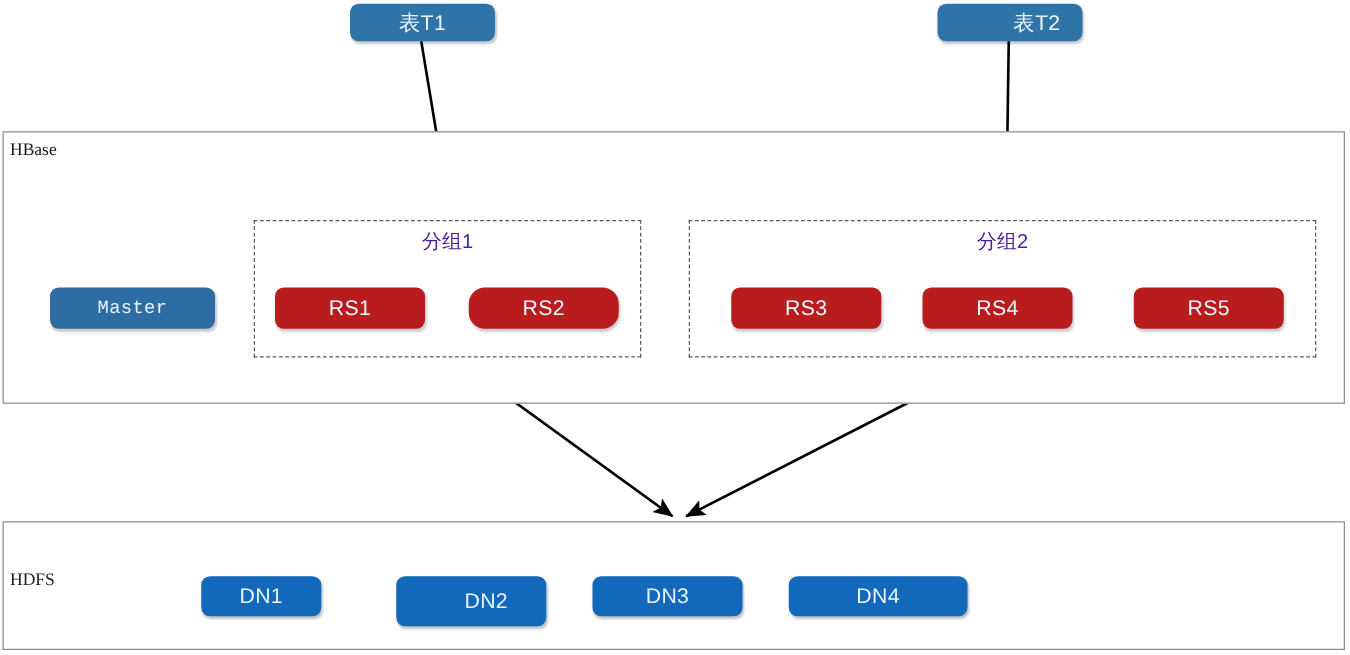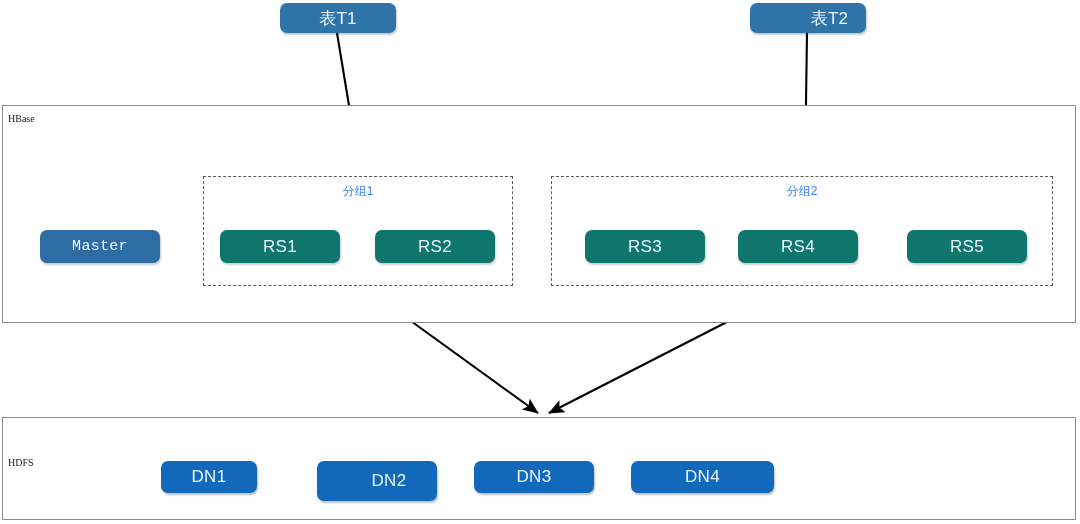--- a/index.html
+++ b/index.html
@@ -19,41 +19,41 @@
   
   .panel {
     position: absolute;
     box-sizing: border-box;
     border: 1px solid #8c8c8c;
     background: #ffffff;
   }
   .panel-label {
     position: absolute;
     font-family: "Liberation Serif", serif;
-    font-size: 10px;
+    font-size: 14px;
     color: #1a1a1a;
     white-space: nowrap;
   }
 
   
   .group-box {
     position: absolute;
     box-sizing: border-box;
     border: 1px dashed #5a5a5a;
     background: transparent;
   }
   .group-label {
     position: absolute;
     width: 100%;
     text-align: center;
     top: 6px;
     left: 0;
     font-family: "Liberation Sans", sans-serif;
-    font-size: 12px;
-    color: #3b82f6;
+    font-size: 16px;
+    color: #4c1d95;
     white-space: nowrap;
   }
 
   
   .node {
     position: absolute;
     box-sizing: border-box;
     display: flex;
     align-items: center;
     justify-content: center;
@@ -67,21 +67,21 @@
     font-size: 17px;
     box-shadow: 1px 2px 2px rgba(0,0,0,0.22);
   }
   .node.master {
     background: #2e6da4;
     font-family: "Liberation Mono", monospace;
     font-size: 15px;
     box-shadow: 1px 2px 2px rgba(0,0,0,0.22);
   }
   .node.rs {
-    background: #0f766e;
+    background: #b91c1c;
     font-size: 17px;
     box-shadow: 1px 2px 2px rgba(0,0,0,0.20);
   }
   .node.dn {
     background: #1268bb;
     font-size: 17px;
     box-shadow: 1px 2px 2px rgba(0,0,0,0.25);
   }
 
   
@@ -122,28 +122,28 @@
   <div class="panel-label" style="left:8px; top:113px;">HBase</div>
 
   <div class="group-box" style="left:203px; top:176px; width:310px; height:110px;">
     <div class="group-label">分组1</div>
   </div>
 
   <div class="group-box" style="left:551px; top:176px; width:502px; height:110px;">
     <div class="group-label">分组2</div>
   </div>
 
-  <div class="node master" style="left:40px; top:230px; width:120px; height:33px;">
+  <div class="node master" style="left:40px; top:230px; width:132px; height:33px;">
     <span>Master</span>
   </div>
 
   <div class="node rs" style="left:220px; top:230px; width:120px; height:33px;">
     <span>RS1</span>
   </div>
-  <div class="node rs" style="left:375px; top:230px; width:120px; height:33px;">
+  <div class="node rs" style="left:375px; top:230px; width:120px; height:33px;border-radius:13px;">
     <span>RS2</span>
   </div>
   <div class="node rs" style="left:585px; top:230px; width:120px; height:33px;">
     <span>RS3</span>
   </div>
   <div class="node rs" style="left:738px; top:230px; width:120px; height:33px;">
     <span>RS4</span>
   </div>
   <div class="node rs" style="left:907px; top:230px; width:120px; height:33px;">
     <span>RS5</span>

